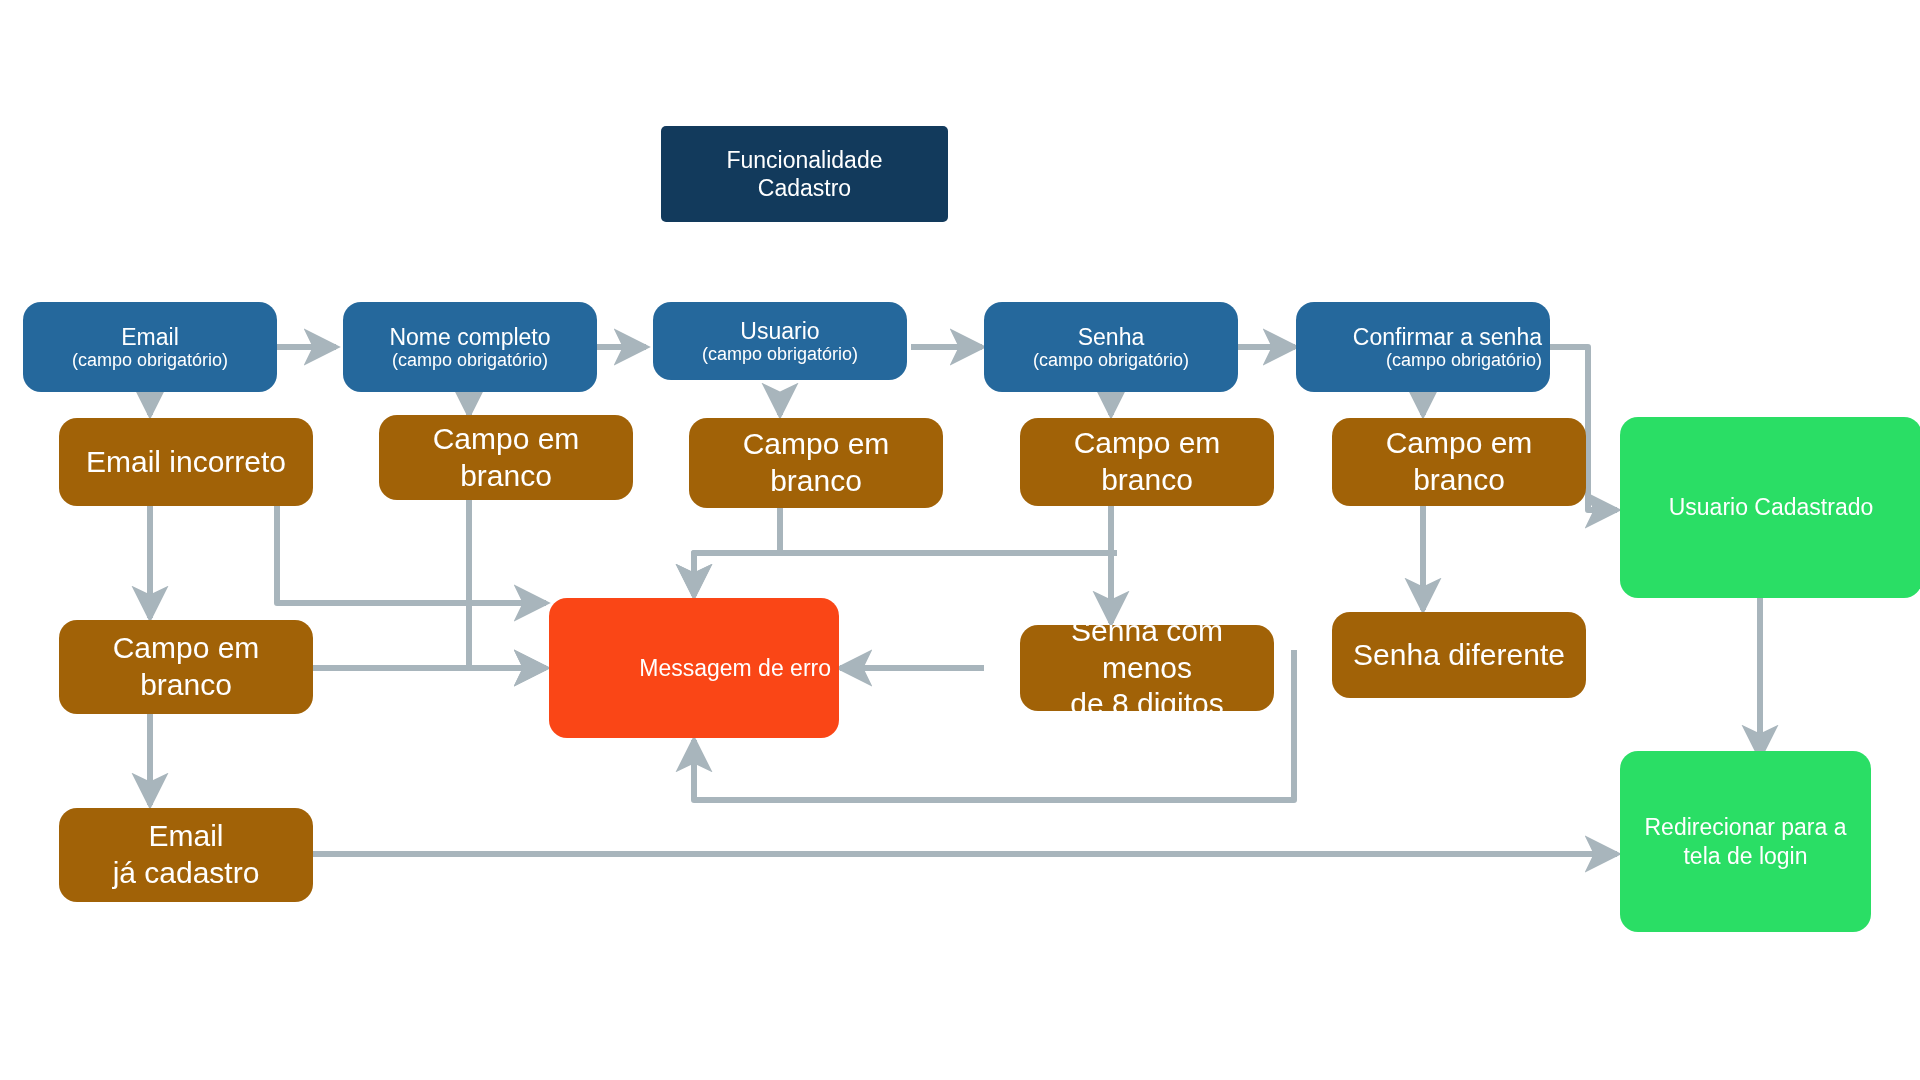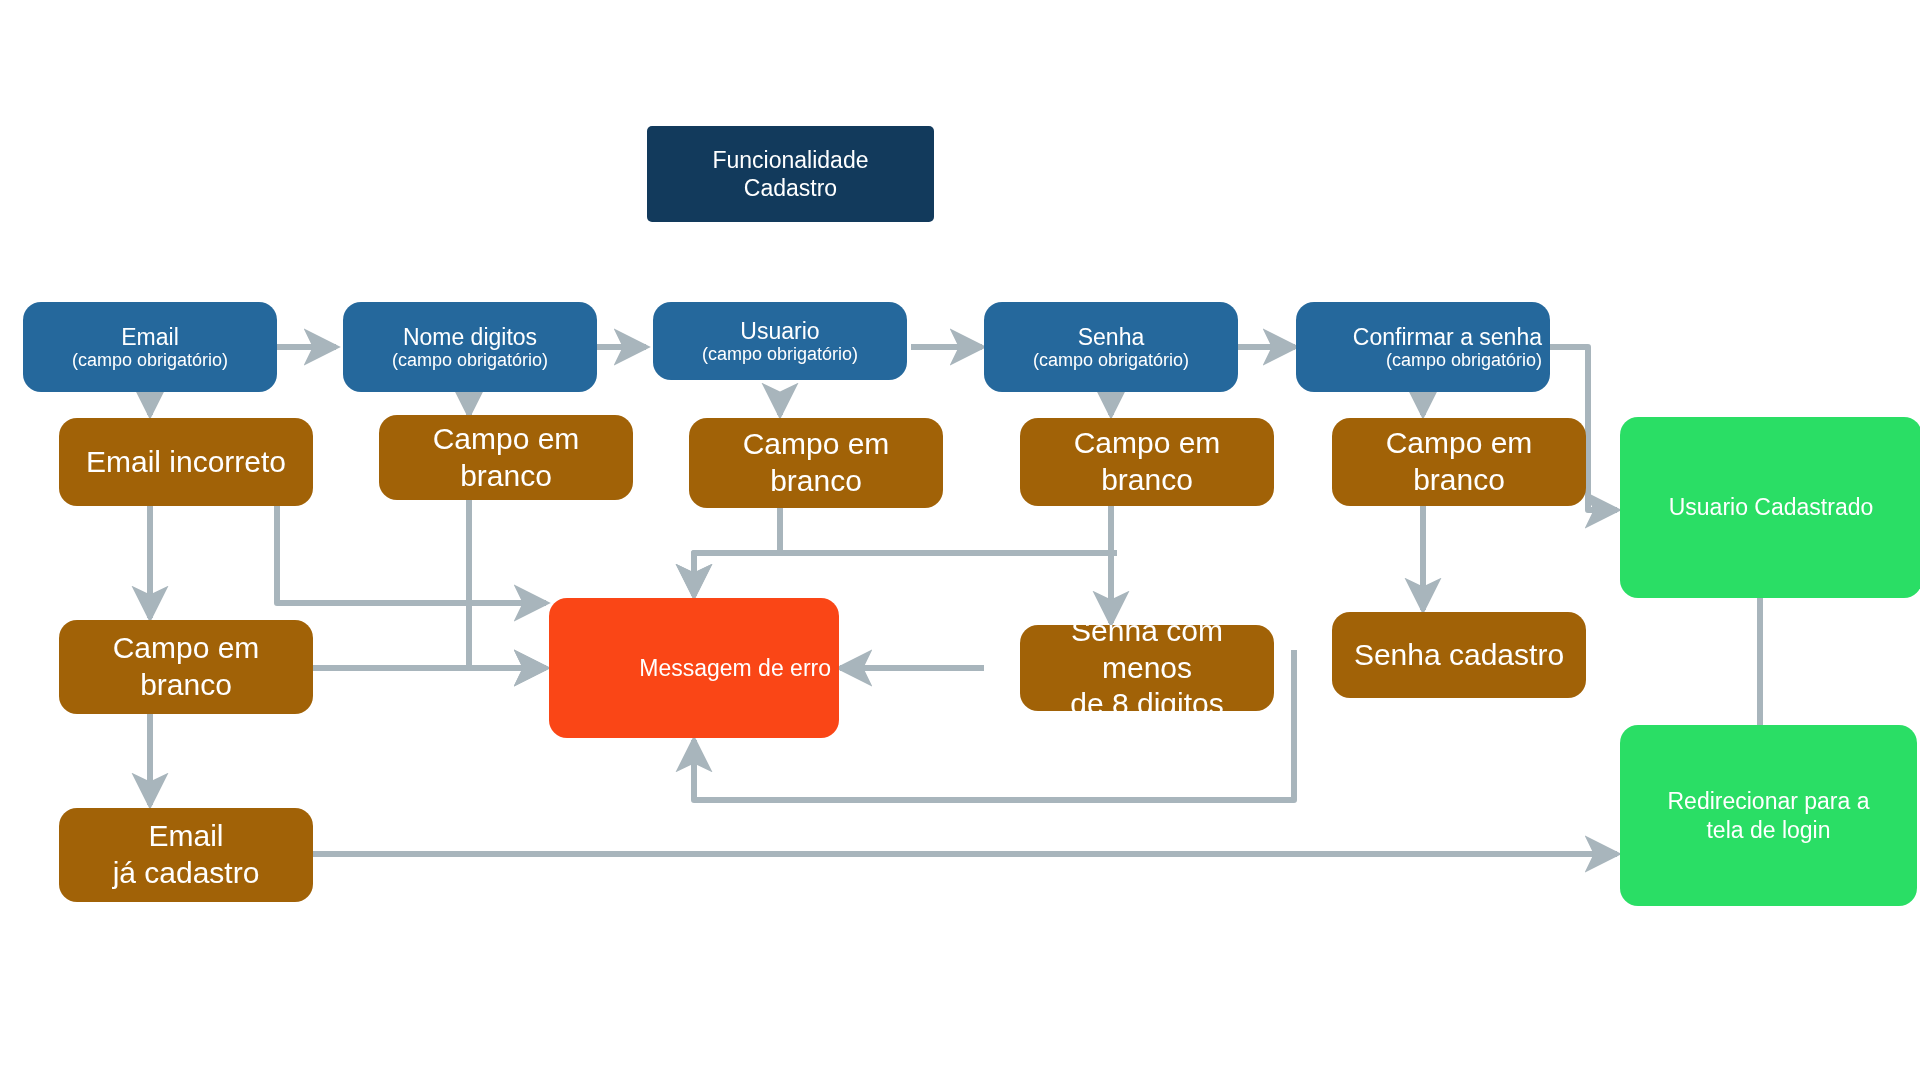--- a/index.html
+++ b/index.html
@@ -116,32 +116,32 @@
       <path d="M1294,650 L1294,800 L694,800 L694,740"></path>
 
       <path d="M1549,347 L1588,347 L1588,510 L1617,510"></path>
 
       <path d="M1760,598 L1760,757"></path>
 
       <path d="M277,854 L1617,854"></path>
     </g>
   </svg>
 
-  <div class="node n-title" style="left:647px; top:126px; width:287px; height:96px;">
+  <div class="node n-title" style="left:661px; top:126px; width:287px; height:96px;">
     <span class="main">Funcionalidade
 Cadastro</span>
   </div>
 
   <div class="node n-field" style="left:23px; top:302px; width:254px; height:90px;">
     <span class="main">Email</span>
     <span class="sub">(campo obrigatório)</span>
   </div>
 
   <div class="node n-field" style="left:343px; top:302px; width:254px; height:90px;">
-    <span class="main">Nome digitos</span>
+    <span class="main">Nome completo</span>
     <span class="sub">(campo obrigatório)</span>
   </div>
 
   <div class="node n-field" style="left:653px; top:302px; width:254px; height:78px;">
     <span class="main">Usuario</span>
     <span class="sub">(campo obrigatório)</span>
   </div>
 
   <div class="node n-field" style="left:984px; top:302px; width:254px; height:90px;">
     <span class="main">Senha</span>
@@ -176,34 +176,34 @@
   <div class="node n-warn" style="left:23px; top:620px; width:254px; height:94px;">
     <span class="main">Campo em branco</span>
   </div>
 
   <div class="node n-warn" style="left:984px; top:625px; width:254px; height:86px;align-items:center;">
     <span class="main">Senha com menos
 de 8 digitos</span>
   </div>
 
   <div class="node n-warn" style="left:1296px; top:612px; width:254px; height:86px;">
-    <span class="main">Senha cadastro</span>
+    <span class="main">Senha diferente</span>
   </div>
 
   <div class="node n-warn" style="left:23px; top:808px; width:254px; height:94px;">
     <span class="main">Email
 já cadastro</span>
   </div>
 
   <div class="node n-error" style="left:549px; top:598px; width:290px; height:140px;">
     <span class="main">Messagem de erro</span>
   </div>
 
   <div class="node n-success" style="left:1620px; top:417px; width:302px; height:181px;">
     <span class="main">Usuario Cadastrado</span>
   </div>
 
-  <div class="node n-success" style="left:1620px; top:725px; width:297px; height:181px;">
+  <div class="node n-success" style="left:1620px; top:751px; width:251px; height:181px;">
     <span class="main">Redirecionar para a
 tela de login</span>
   </div>
 
 </div>
 
 </body></html>

